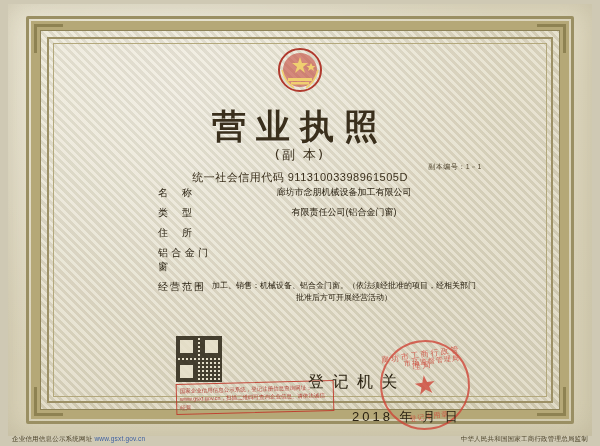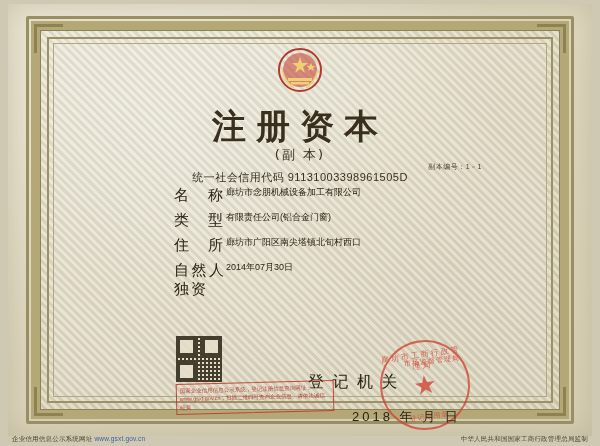--- a/index.html
+++ b/index.html
@@ -156,29 +156,29 @@
   .row {
     display: flex;
     align-items: flex-start;
     margin-bottom: 6px;
   }
   .row .lbl {
     width: 52px;
     flex: 0 0 52px;
     color: #2b2313;
     letter-spacing: 2px;
-    font-size: 15px;
+    font-size: 10px;
     text-align: justify;
-    margin-left: 16px;
   }
   .row .val {
     flex: 1;
     color: #2b2313;
     font-size: 9px;
     line-height: 1.35;
+    text-align: center;
   }
   .row.scope .val { font-size: 8px; line-height: 1.5; }
 
   
   .qr {
     position: absolute;
     left: 168px;
     top: 332px;
     width: 46px;
     height: 46px;
@@ -325,41 +325,43 @@
         <circle cx="30" cy="26" r="17" fill="#c0392b" opacity="0.55"></circle>
         <polygon points="30,13 32,19 38,19 33,23 35,29 30,25 25,29 27,23 22,19 28,19" fill="#f0d070"></polygon>
         <polygon points="41,19 42.5,22 45.5,22 43,24 44,27 41,25 38,27 39,24 36.5,22 39.5,22" fill="#f0d070"></polygon>
         <rect x="18" y="34" width="24" height="3" fill="#f0d070"></rect>
         <rect x="21" y="38" width="18" height="2.5" fill="#f0d070"></rect>
         <path d="M12 26 C14 34 18 40 24 44" fill="none" stroke="#f0d070" stroke-width="1.6"></path>
         <path d="M48 26 C46 34 42 40 36 44" fill="none" stroke="#f0d070" stroke-width="1.6"></path>
       </svg>
     </div>
 
-    <div class="title">注册资本</div>
+    <div class="title">营业执照</div>
     <div class="subtitle">(副 本)</div>
     <div class="serial">副本编号：1－1</div>
     <div class="credit-code">统一社会信用代码 91131003398961505D</div>
 
     <div class="fields">
       <div class="row">
         <div class="lbl">名　称</div>
         <div class="val">廊坊市念朋机械设备加工有限公司</div>
       </div>
       <div class="row">
         <div class="lbl">类　型</div>
         <div class="val">有限责任公司(铝合金门窗)</div>
       </div>
       <div class="row">
         <div class="lbl">住　所</div>
-        <div class="val">廊坊市广阳区南尖塔镇北旬村西口</div>
       </div>
       <div class="row">
-        <div class="lbl">自然人独资</div>
-        <div class="val">2014年07月30日</div>
+        <div class="lbl">铝合金门窗</div>
+      </div>
+      <div class="row scope">
+        <div class="lbl">经营范围</div>
+        <div class="val">加工、销售：机械设备、铝合金门窗。（依法须经批准的项目，经相关部门批准后方可开展经营活动）</div>
       </div>
     </div>
 
     <div class="qr">
       <div class="qr-inner">
         <div class="qr-eye a"></div>
         <div class="qr-eye b"></div>
         <div class="qr-eye c"></div>
       </div>
     </div>

